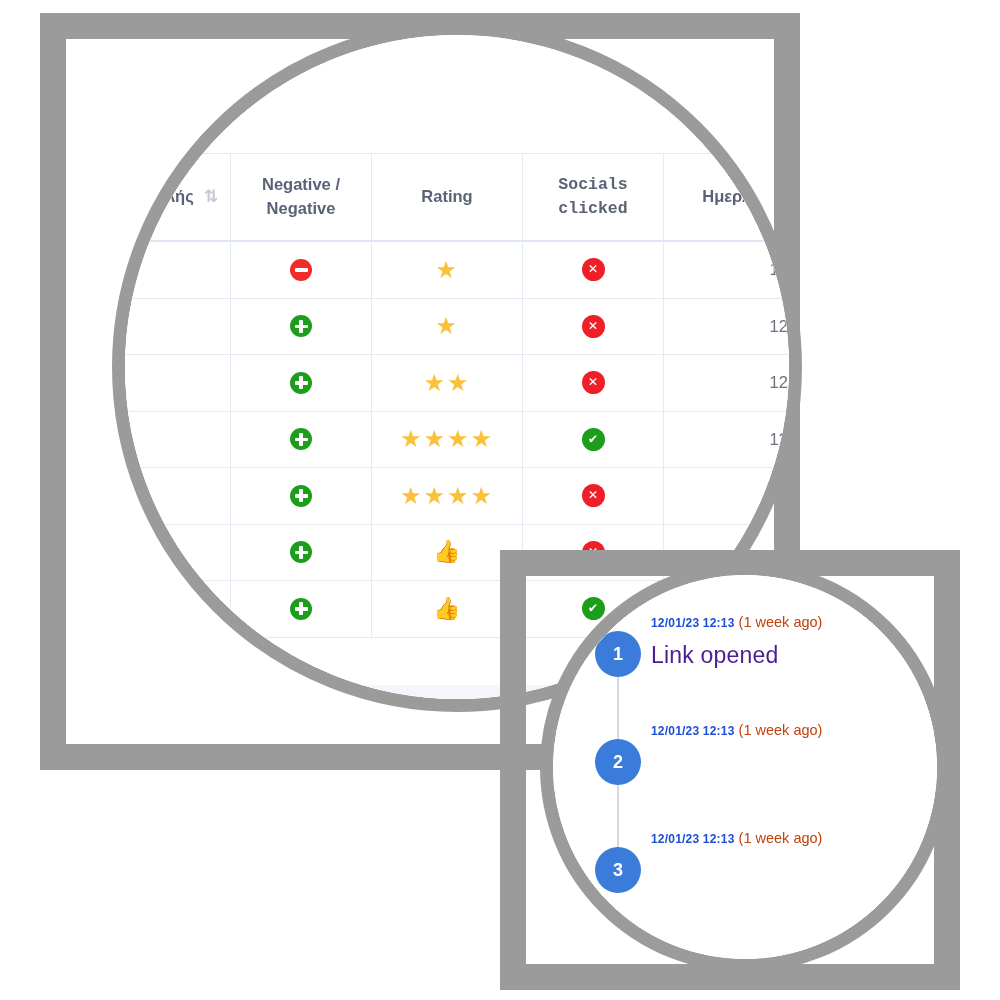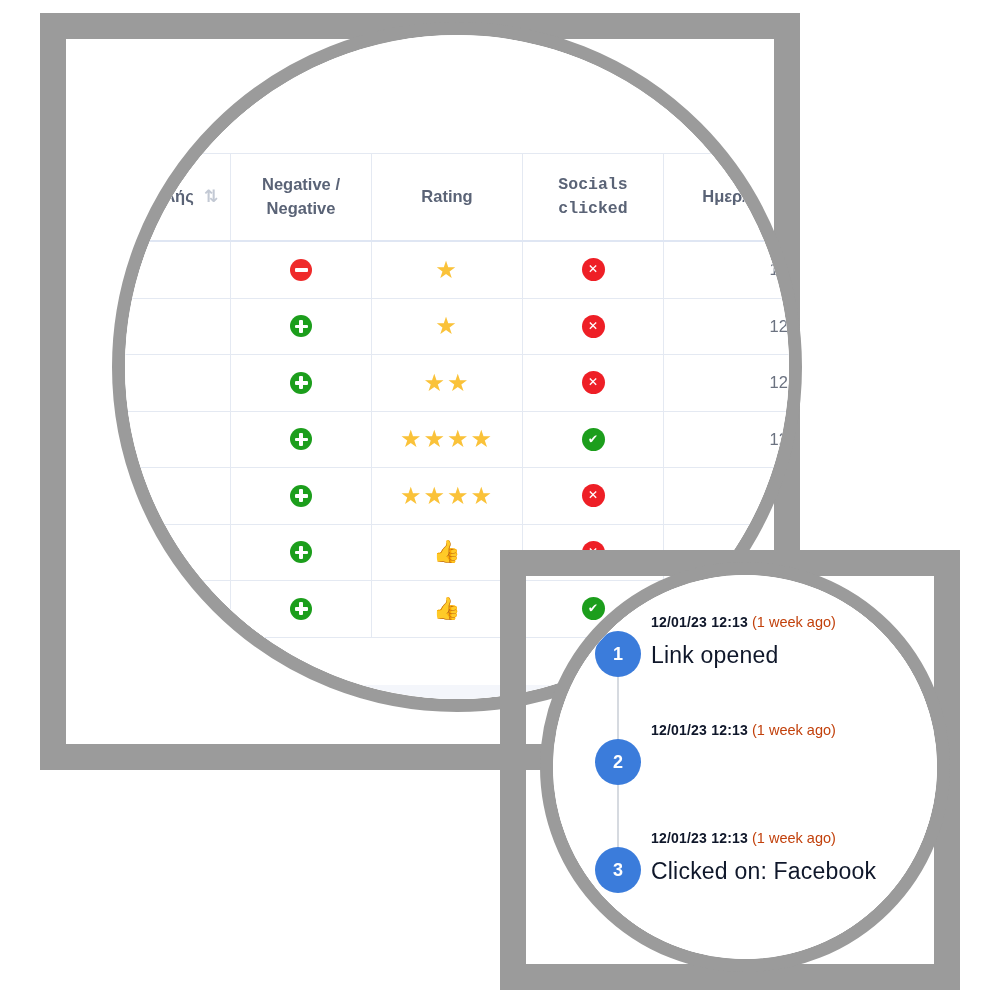--- a/index.html
+++ b/index.html
@@ -59,23 +59,23 @@
   .thumb{color:#17871d;font-size:22px;line-height:1;}
 
   
   #timeline-card{left:-540px;top:-562px;width:1000px;height:1000px;}
   #timeline-panel{position:absolute;left:560px;top:600px;width:400px;background:#fff;}
   .tl-row{position:relative;padding-left:78px;min-height:108px;}
   .tl-bullet{position:absolute;left:22px;top:18px;width:46px;height:46px;border-radius:50%;
              background:#3b7cdb;color:#fff;font-size:18px;font-weight:600;
              display:flex;align-items:center;justify-content:center;}
   .tl-line{position:absolute;left:44.2px;top:64px;width:2px;height:66px;background:#d6dae0;}
-  .tl-time{font-size:14px;font-weight:700;color:#0f172a;letter-spacing:.2px;}
+  .tl-time{font-size:12px;font-weight:700;color:#1d4ed8;letter-spacing:.2px;}
   .tl-ago{font-size:14.5px;font-weight:400;color:#c2410c;}
-  .tl-text{font-size:23px;color:#0f172a;margin-top:11px;font-weight:400;letter-spacing:.2px;}
+  .tl-text{font-size:23px;color:#4c1d95;margin-top:11px;font-weight:400;letter-spacing:.2px;}
 </style>
 </head>
 <body>
 
 <div class="frame" id="frame-top"></div>
 
 <div class="lens" id="lens-table">
   <div class="lens-inner">
     <div class="card" id="table-card">
 
@@ -165,18 +165,17 @@
             <div class="tl-text">Link opened</div>
           </div>
           <div class="tl-row">
             <div class="tl-bullet">2</div>
             <div class="tl-line"></div>
             <div><span class="tl-time">12/01/23 12:13</span><span class="tl-ago"> (1 week ago)</span></div>
           </div>
           <div class="tl-row">
             <div class="tl-bullet">3</div>
             <div><span class="tl-time">12/01/23 12:13</span><span class="tl-ago"> (1 week ago)</span></div>
-            <div class="tl-text">Clicked on: Facebook</div>
           </div>
         </div>
     </div>
   </div>
 </div>
 
 </body></html>

